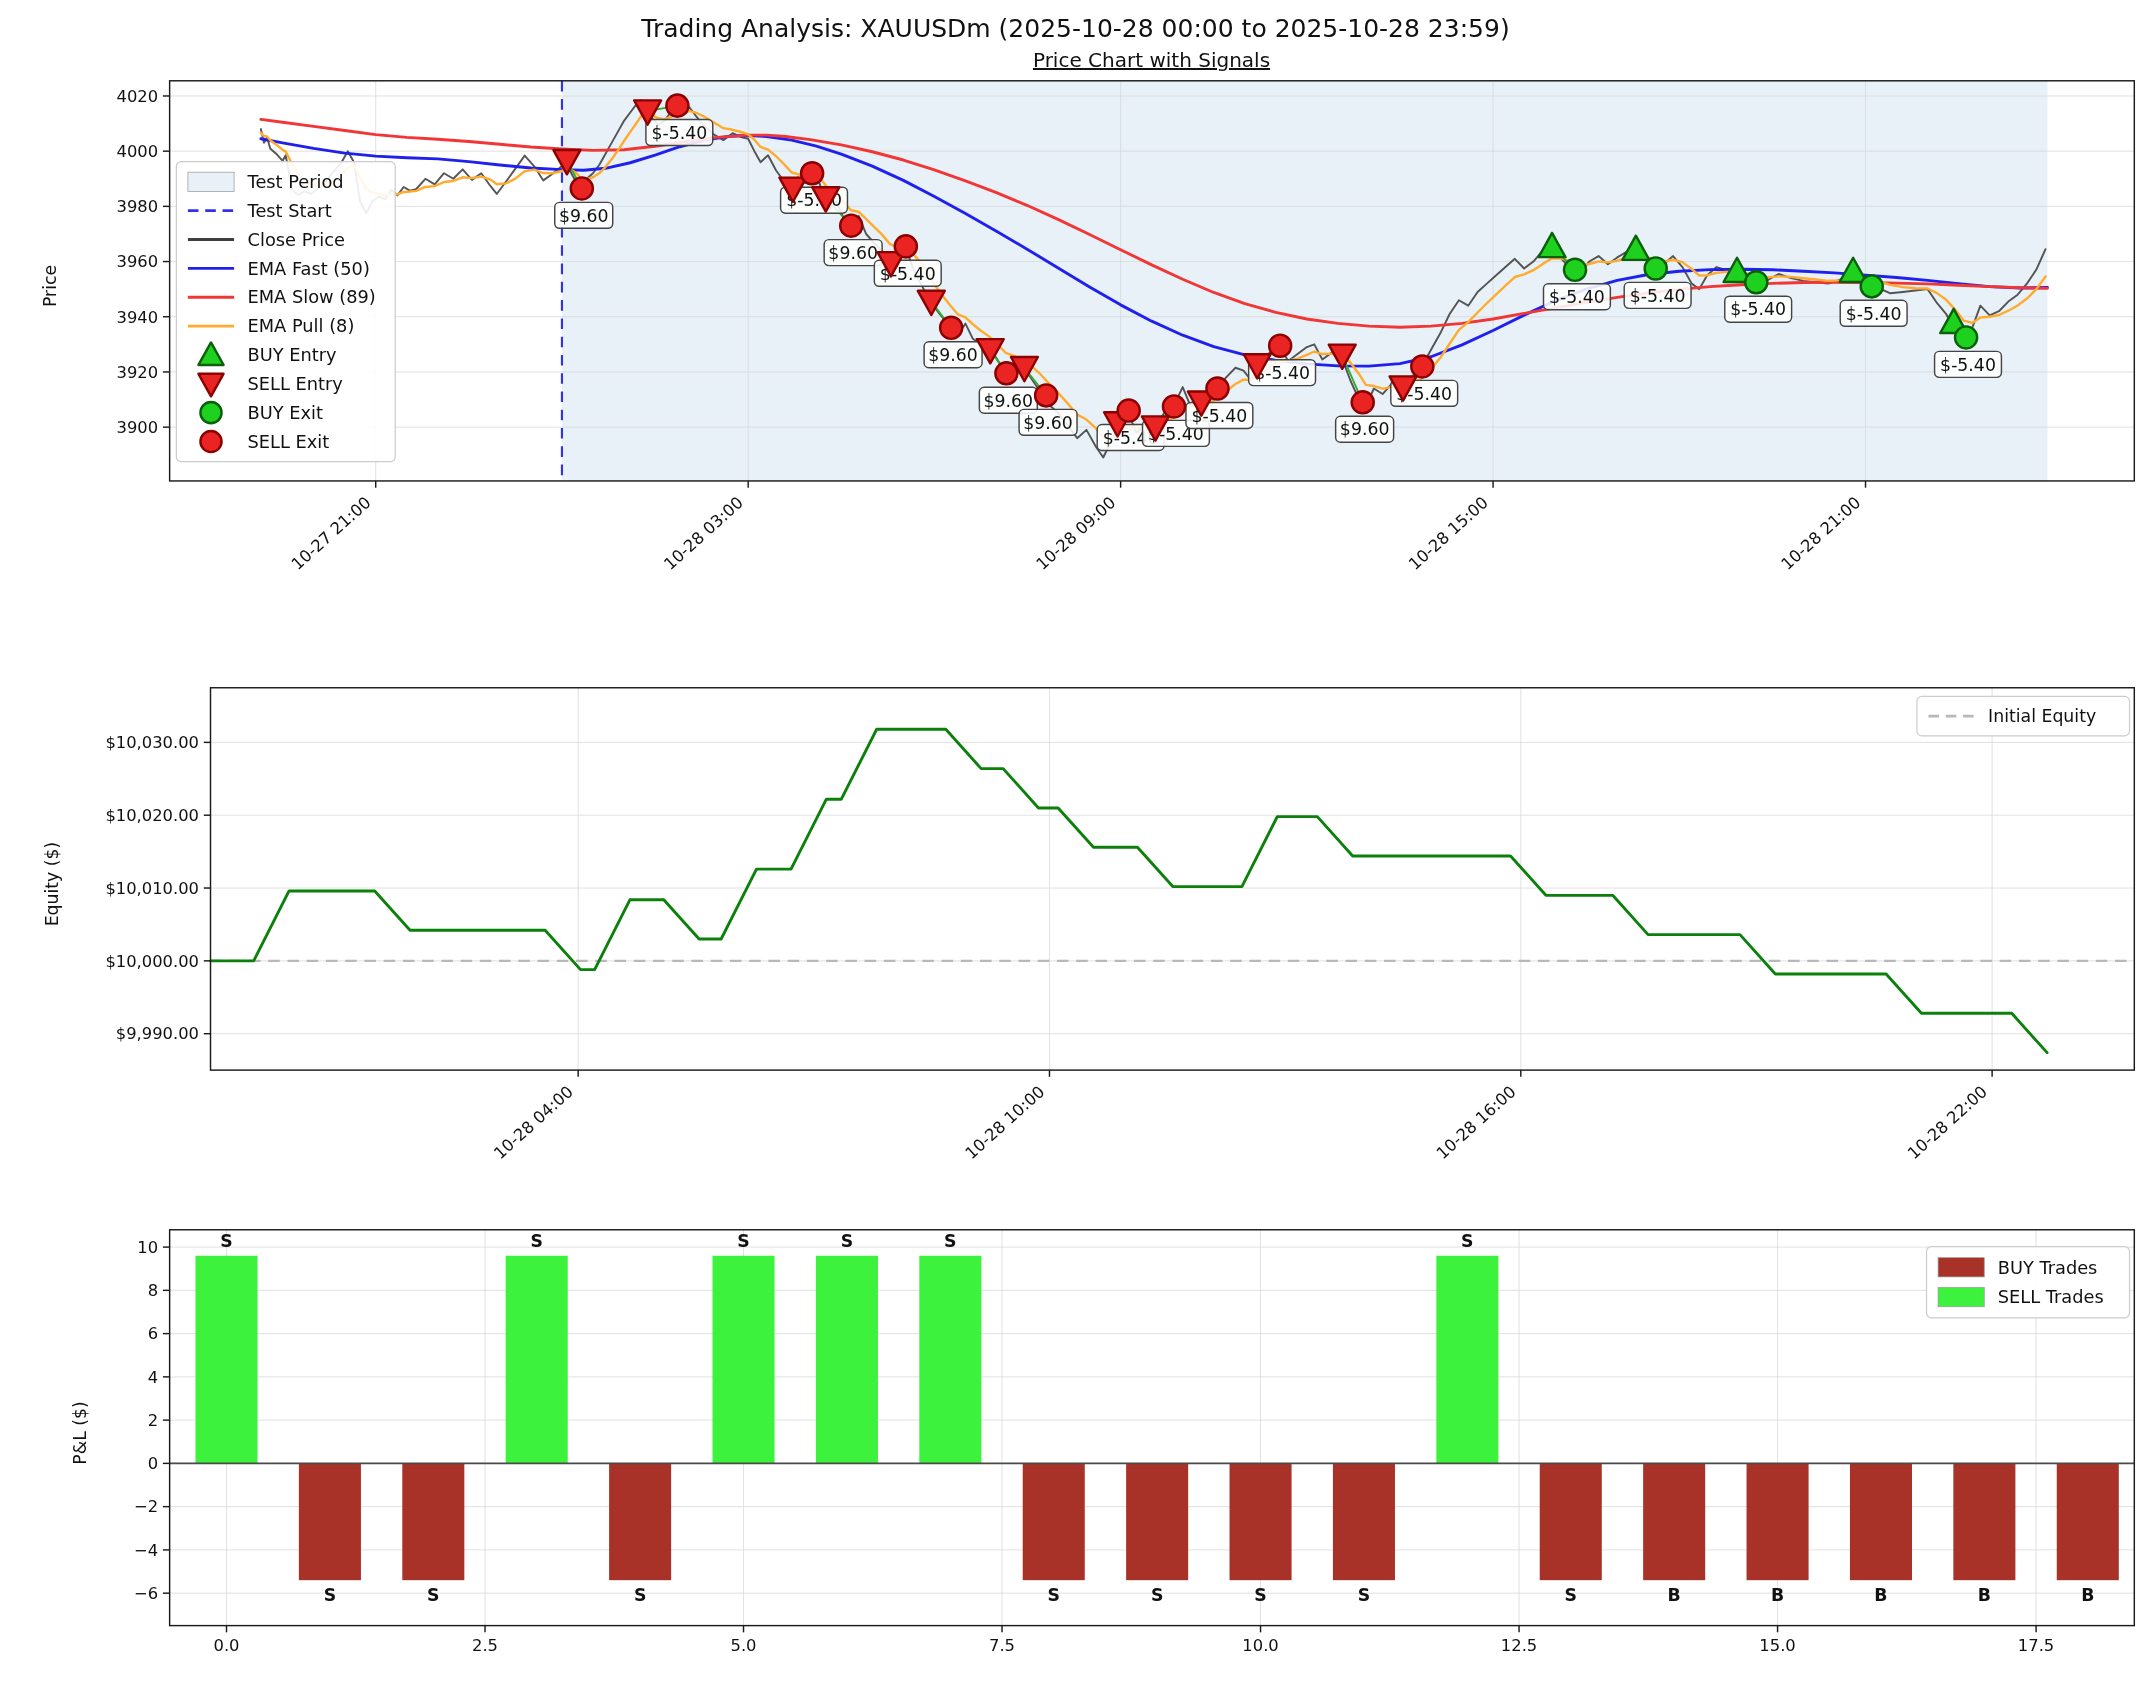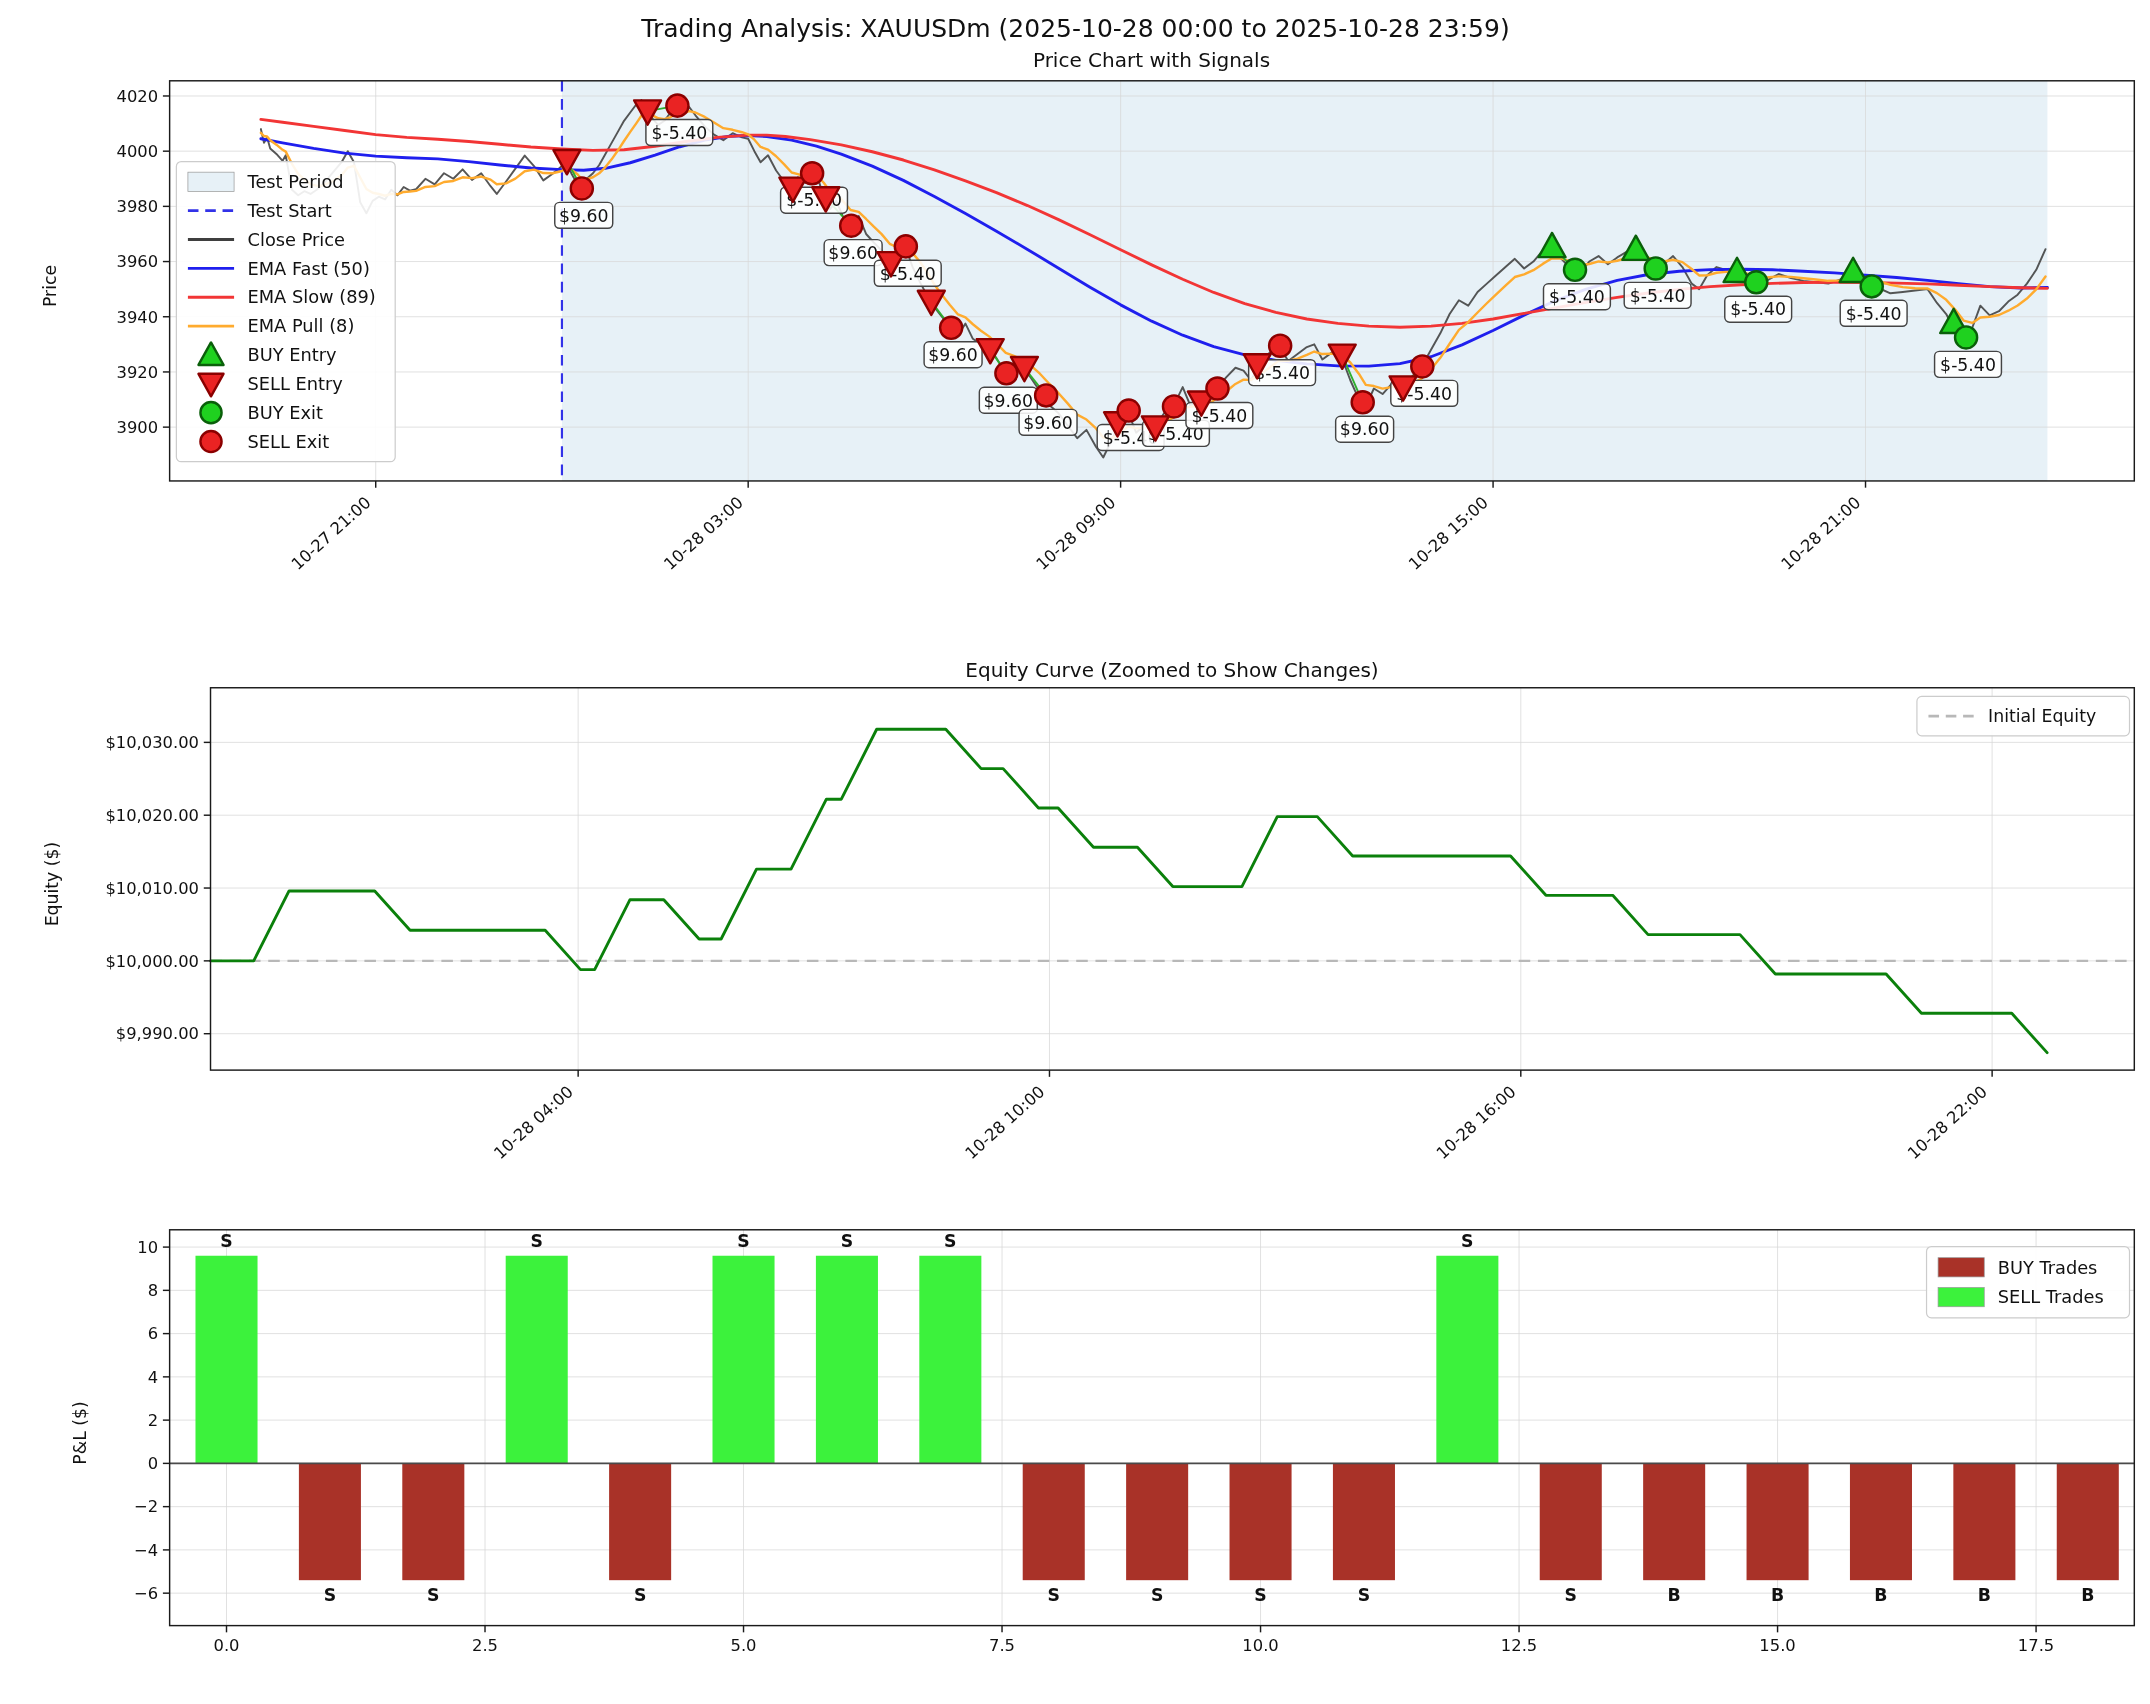--- a/index.html
+++ b/index.html
@@ -1,34 +1,33 @@
 <!DOCTYPE html>
 <html style="font-size:7.7px"><head>
 <meta charset="utf-8">
 <style>
   html,body{margin:0;padding:0;background:#ffffff;}
   body{font-family:"DejaVu Sans", sans-serif; width:2151px; height:1704px; position:relative; overflow:hidden;}
   .page{position:absolute; left:0; top:0; width:2151px; height:1704px; background:#ffffff;}
   .title-main{position:absolute; left:0; top:13.5px; width:2151px; text-align:center; font-size:25px; color:#111;}
-  .subtitle{position:absolute; text-align:center; font-size:20px; color:#111;}
+  .subtitle{position:absolute; text-align:center; font-size:20px; color:#111;text-decoration:underline;}
   .sub1i{left:169px; top:48px; width:1965px;}
   .sub2{left:210px; top:658px; width:1924px;}
   .sub3{left:169px; top:1199px; width:1965px;}
   .ylab{position:absolute; font-size:17.3px; color:#111; transform:rotate(-90deg); transform-origin:center center; white-space:nowrap;}
   .xlab3{position:absolute; left:169px; top:1678px; width:1965px; text-align:center; font-size:17.3px; color:#111;}
   svg{position:absolute; left:0; top:0; overflow:visible;}
   text{font-family:"DejaVu Sans", sans-serif;}
 </style>
 </head>
 <body>
 <div class="page">
 
 <div class="title-main">Trading Analysis: XAUUSDm (2025-10-28 00:00 to 2025-10-28 23:59)</div>
 <div class="subtitle sub1i">Price Chart with Signals</div>
-<div class="subtitle sub2">Equity Curve (Zoomed to Show Changes)</div>
 
 <div class="ylab" style="left:29px; top:276px;">Price</div>
 <div class="ylab" style="left:9.6px; top:874px;">Equity ($)</div>
 <div class="ylab" style="left:48px; top:1423px;">P&amp;L ($)</div>
 
 <svg id="chart-svg" width="2151" height="1704" viewBox="0 0 4471 3543">
       <rect x="1167.7093206951026" y="168" width="3088.5955766192733" height="832" fill="#e7f1f7"></rect>
       <g>
         <line x1="352" y1="199.55862068965519" x2="4437" y2="199.55862068965519" stroke="#d8d8d8" stroke-width="1.6"></line>
         <line x1="352" y1="314.3172413793104" x2="4437" y2="314.3172413793104" stroke="#d8d8d8" stroke-width="1.6"></line>

